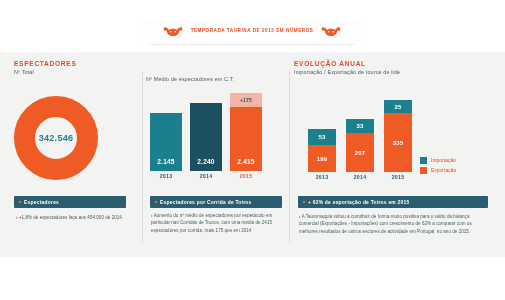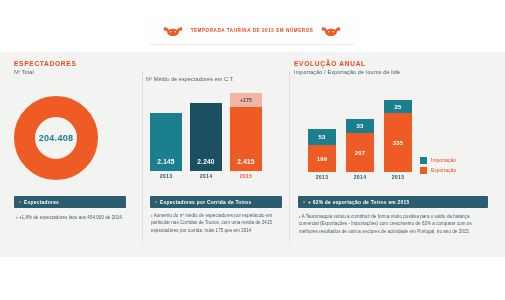--- a/index.html
+++ b/index.html
@@ -308,21 +308,21 @@
 
   <div class="panel panel-left">
     <div class="sec-title">ESPECTADORES</div>
     <div class="sec-sub">Nº Total</div>
   </div>
 
   <div class="donut-wrap">
     <svg width="84" height="84" viewBox="0 0 84 84">
       <circle cx="42" cy="42" r="31.5" fill="none" stroke="#ef5b25" stroke-width="21"></circle>
     </svg>
-    <div class="donut-value">204.408</div>
+    <div class="donut-value">342.546</div>
   </div>
 
   <div class="callout" style="left:14px; top:196px; width:112px;">
     <span class="dot"></span>
     <span class="callout-text">Espectadores</span>
   </div>
 
   <div class="note" style="left:16px; top:214px; width:112px;">
     <span class="arrow">›</span>
     <span>+1,8% de espectadores face aos 454.000 de 2014.</span>

